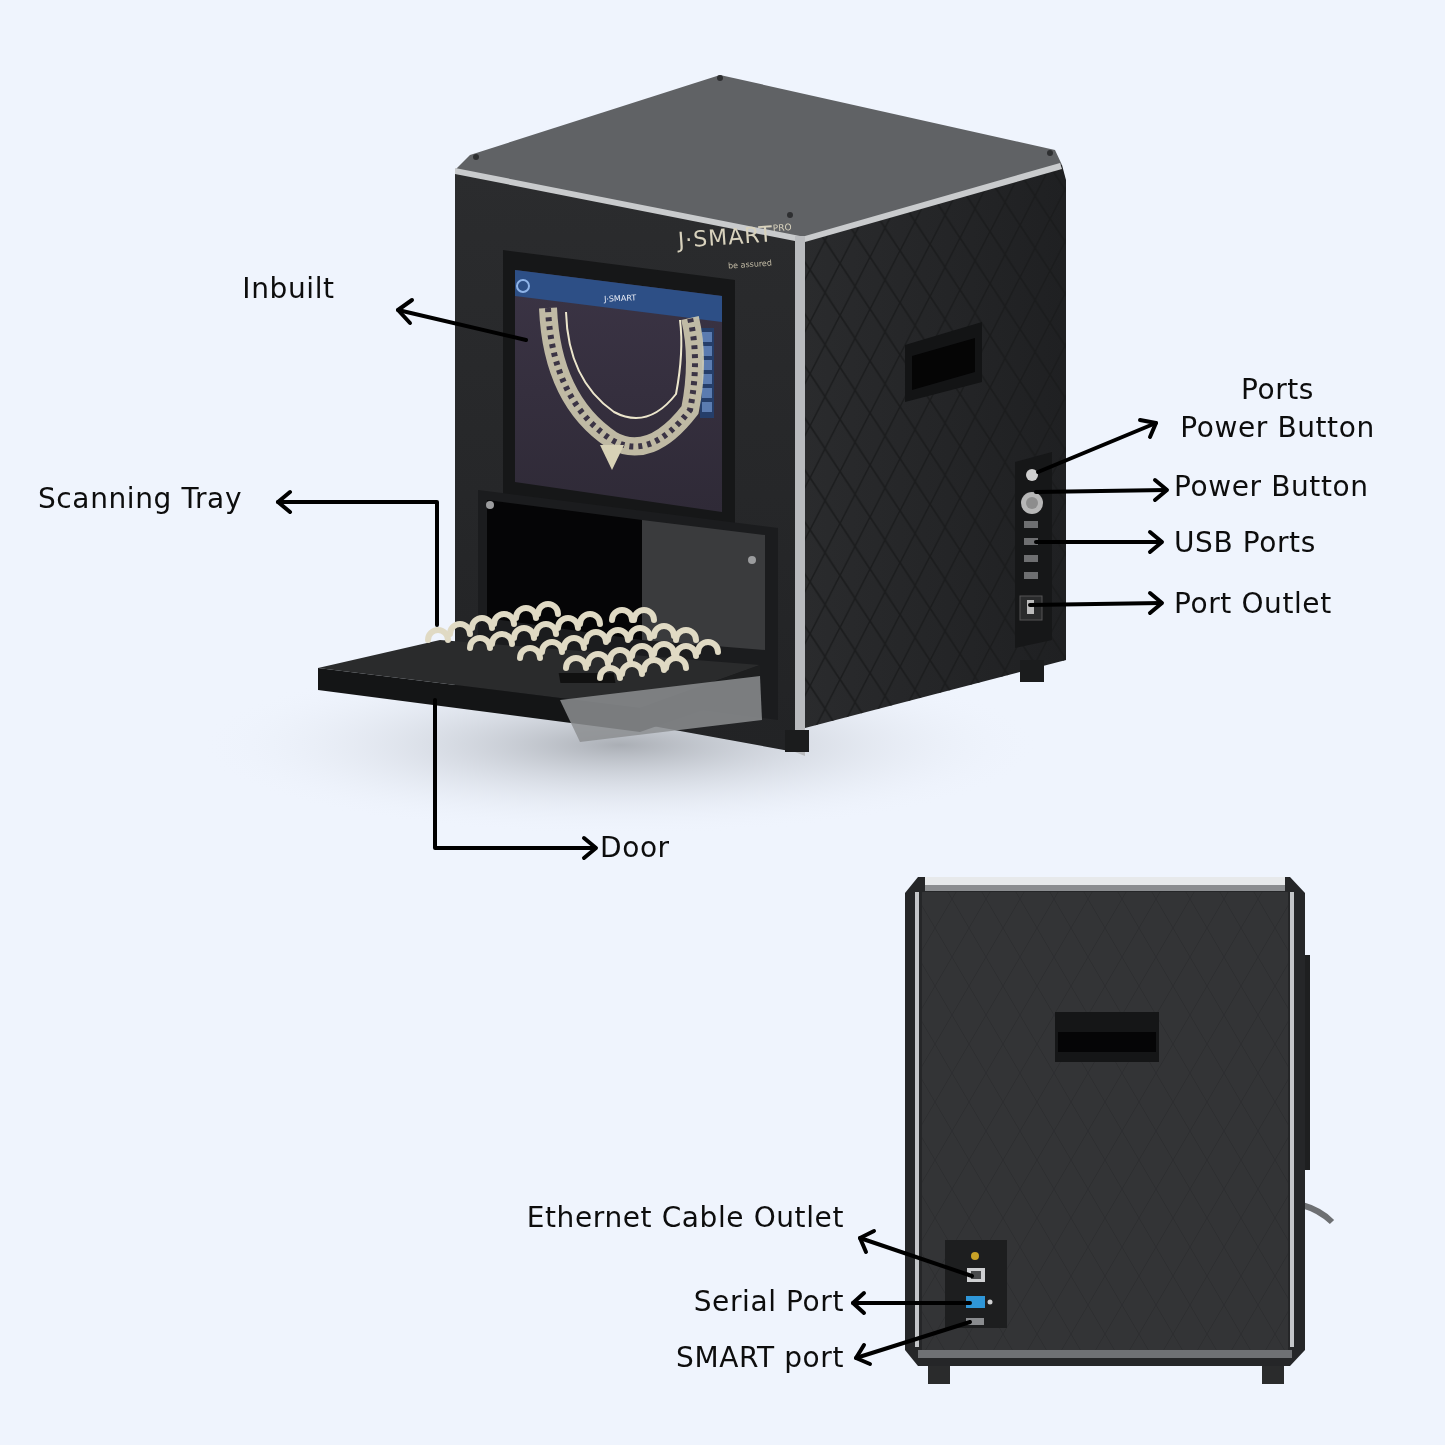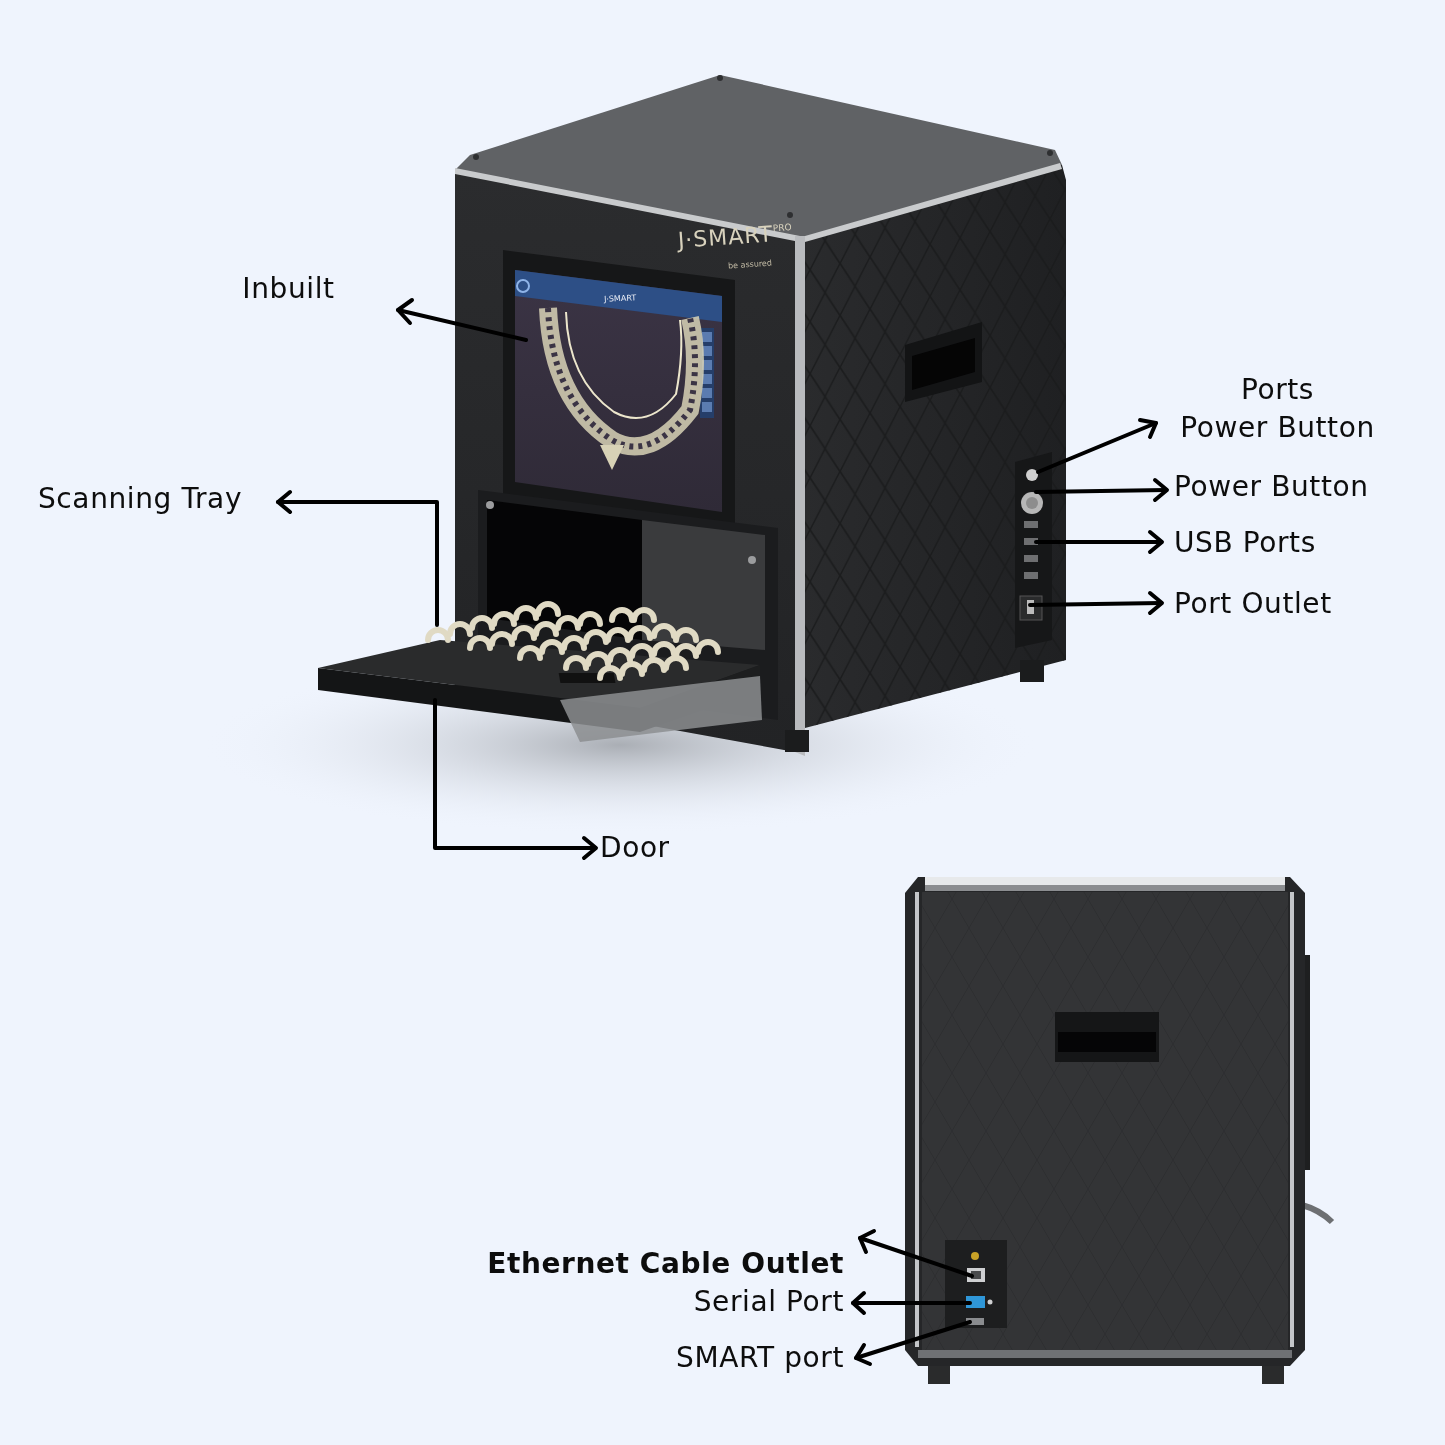--- a/index.html
+++ b/index.html
@@ -251,17 +251,17 @@
 
   <div class="label center" style="left:1170px; top:371px; width:215px;">
     <div>Ports</div>
     <div>Power Button</div>
   </div>
 
   <div class="label" style="left:1174px; top:468px;">Power Button</div>
   <div class="label" style="left:1174px; top:524px;text-align:center;">USB Ports</div>
   <div class="label" style="left:1174px; top:585px;">Port Outlet</div>
 
-  <div class="label right" style="left:430px; top:1245px; width:414px;font-weight:bold;">Ethernet Cable Outlet</div>
+  <div class="label right" style="left:430px; top:1199px; width:414px;">Ethernet Cable Outlet</div>
   <div class="label right" style="left:560px; top:1283px; width:284px;">Serial Port</div>
   <div class="label right" style="left:560px; top:1339px; width:284px;">SMART port</div>
 
 </div>
 
 </body></html>

